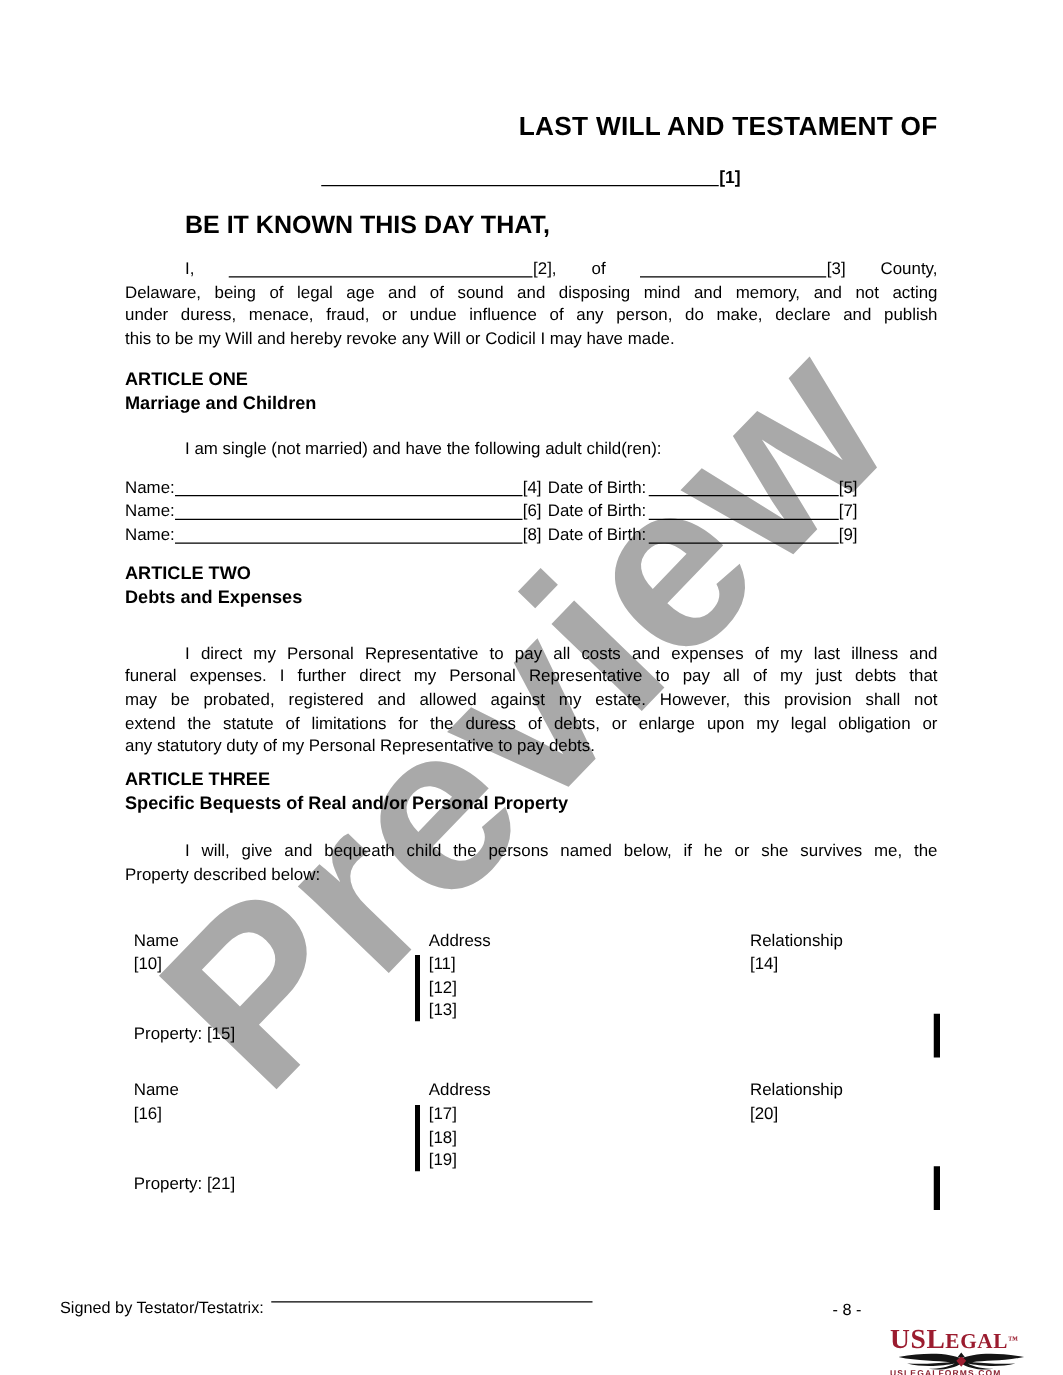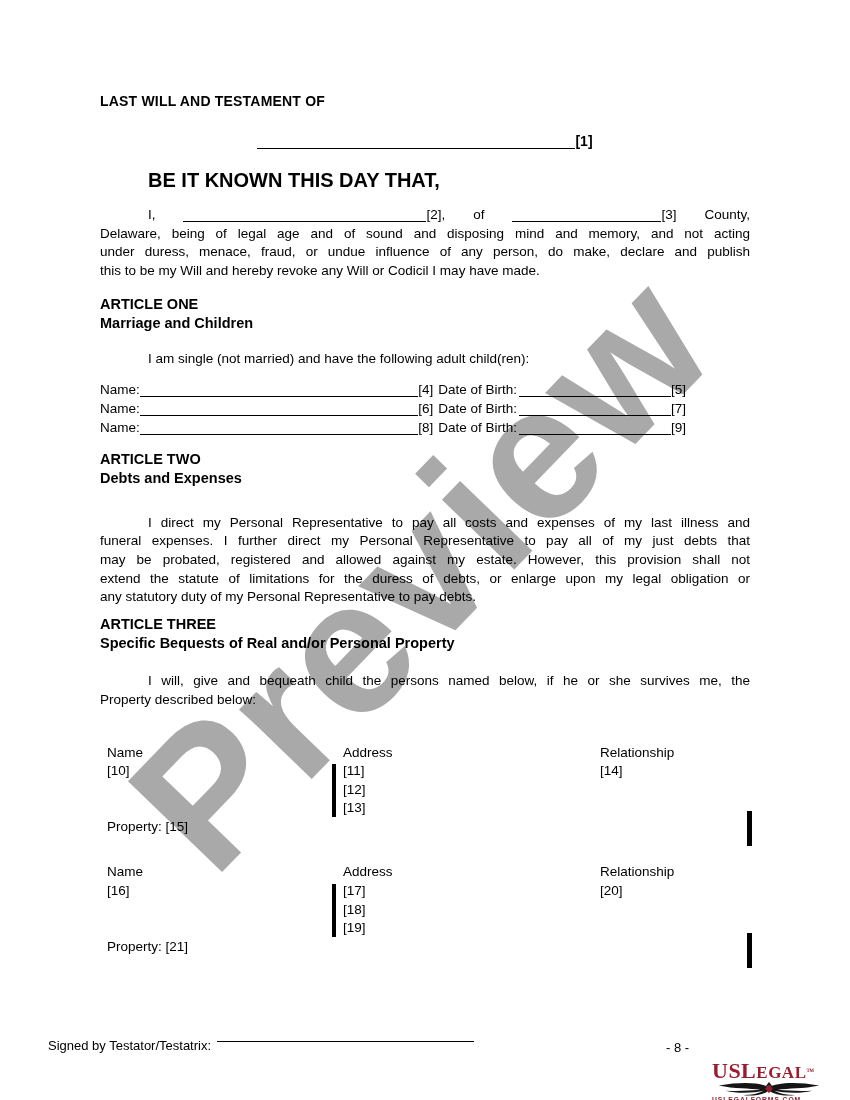--- a/index.html
+++ b/index.html
@@ -8,21 +8,21 @@
 
   
   .watermark{position:absolute;left:420px;top:572px;z-index:1;
              transform:translate(-50%,-50%) rotate(-46deg);
              font-size:190px;font-weight:bold;letter-spacing:2px;white-space:nowrap;
              color:var(--watermark,#a9a9a9);}
 
   .content{position:absolute;inset:0;z-index:2;}
   .doc{margin:0 100px;width:650px;}
 
-  .title{padding-top:92px;text-align:left;font-weight:bold;font-size:14px;
+  .title{padding-top:92px;text-align:right;font-weight:bold;font-size:21px;
          letter-spacing:.2px;line-height:19px;}
 
   .blank-row{margin-top:21px;display:flex;justify-content:center;align-items:baseline;line-height:19px;}
   .u{display:inline-block;border-bottom:1.5px solid #000;position:relative;top:3px;height:0;}
   .u-name{width:318px;}
   .ref-bold{font-weight:bold;font-size:14px;}
 
   .beknown{margin-top:20px;margin-left:48px;font-weight:bold;font-size:20px;line-height:19px;}
 
   .p1-line1{margin-top:16px;margin-left:48px;display:flex;justify-content:space-between;

